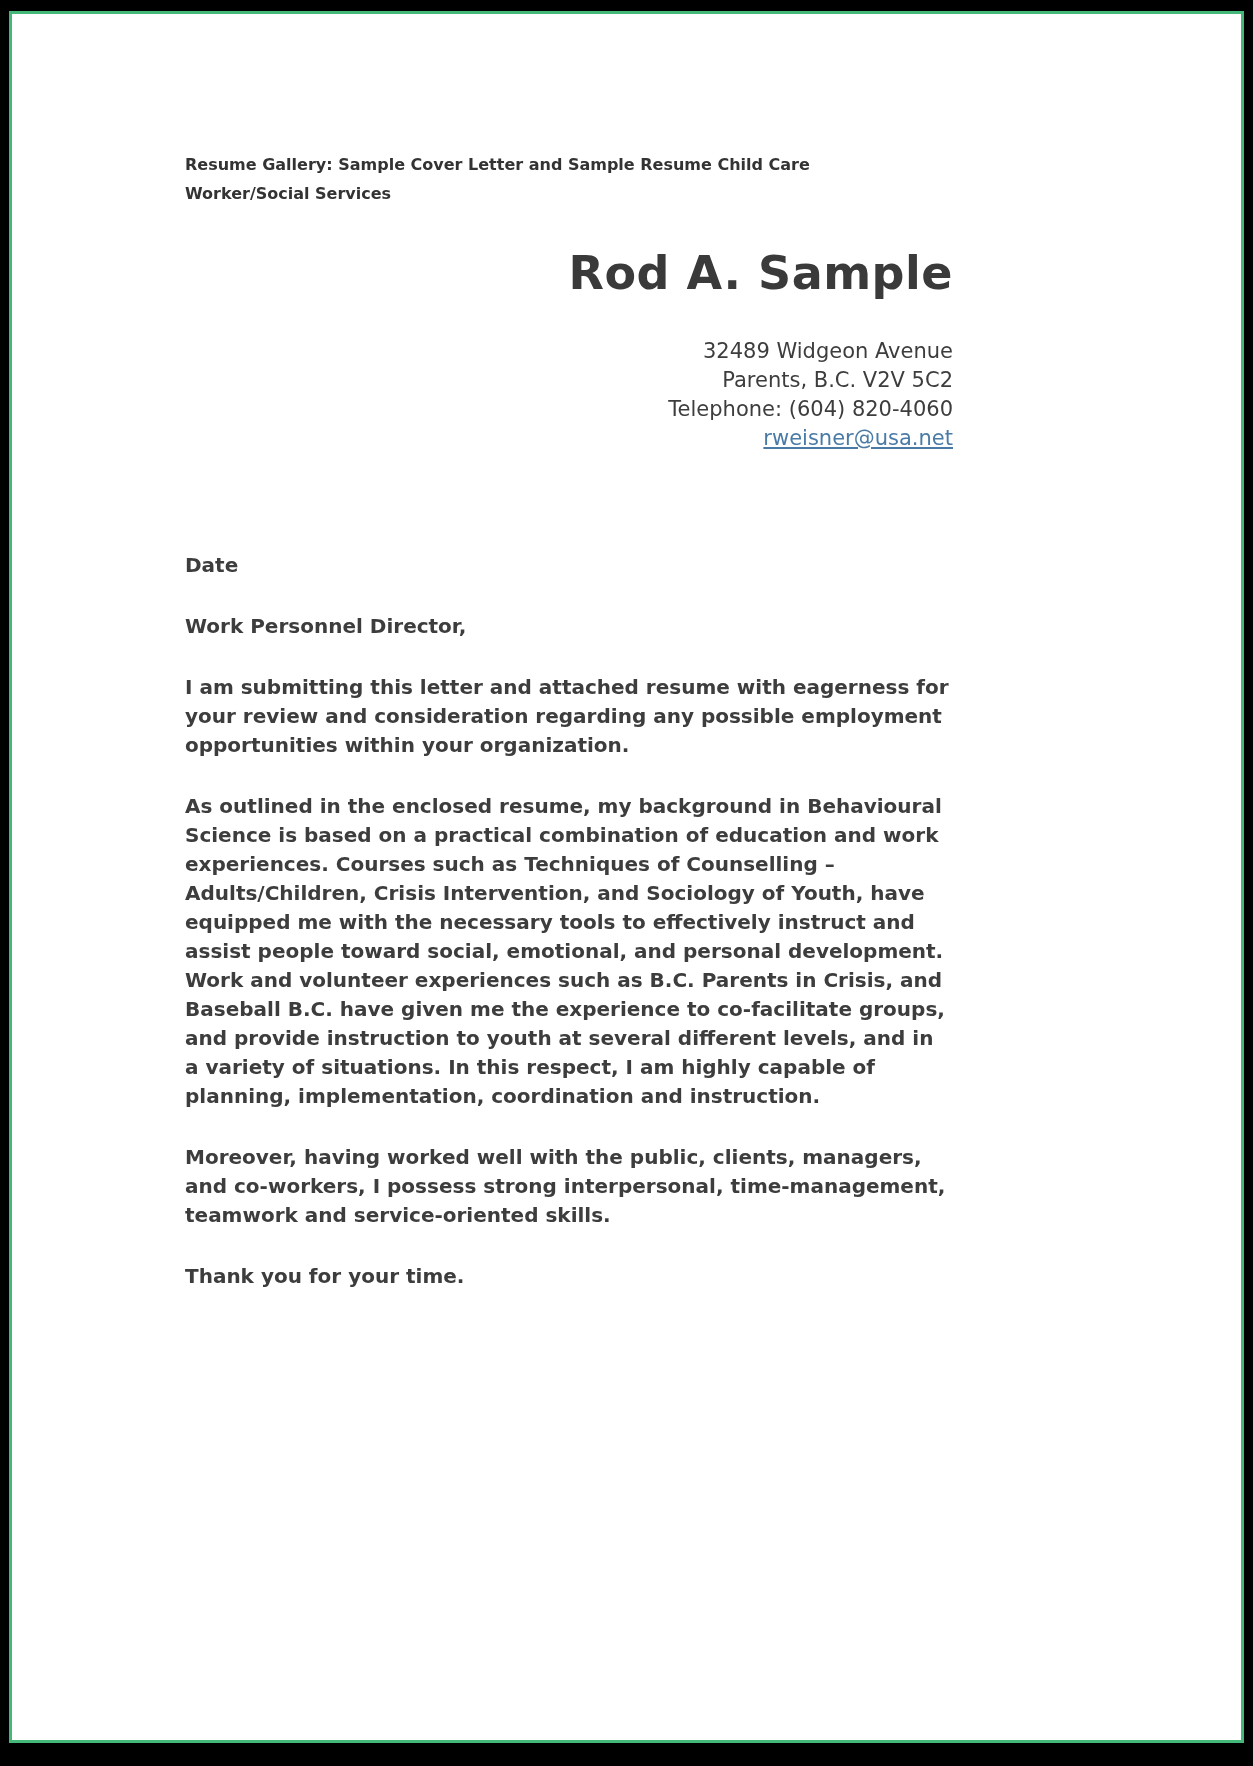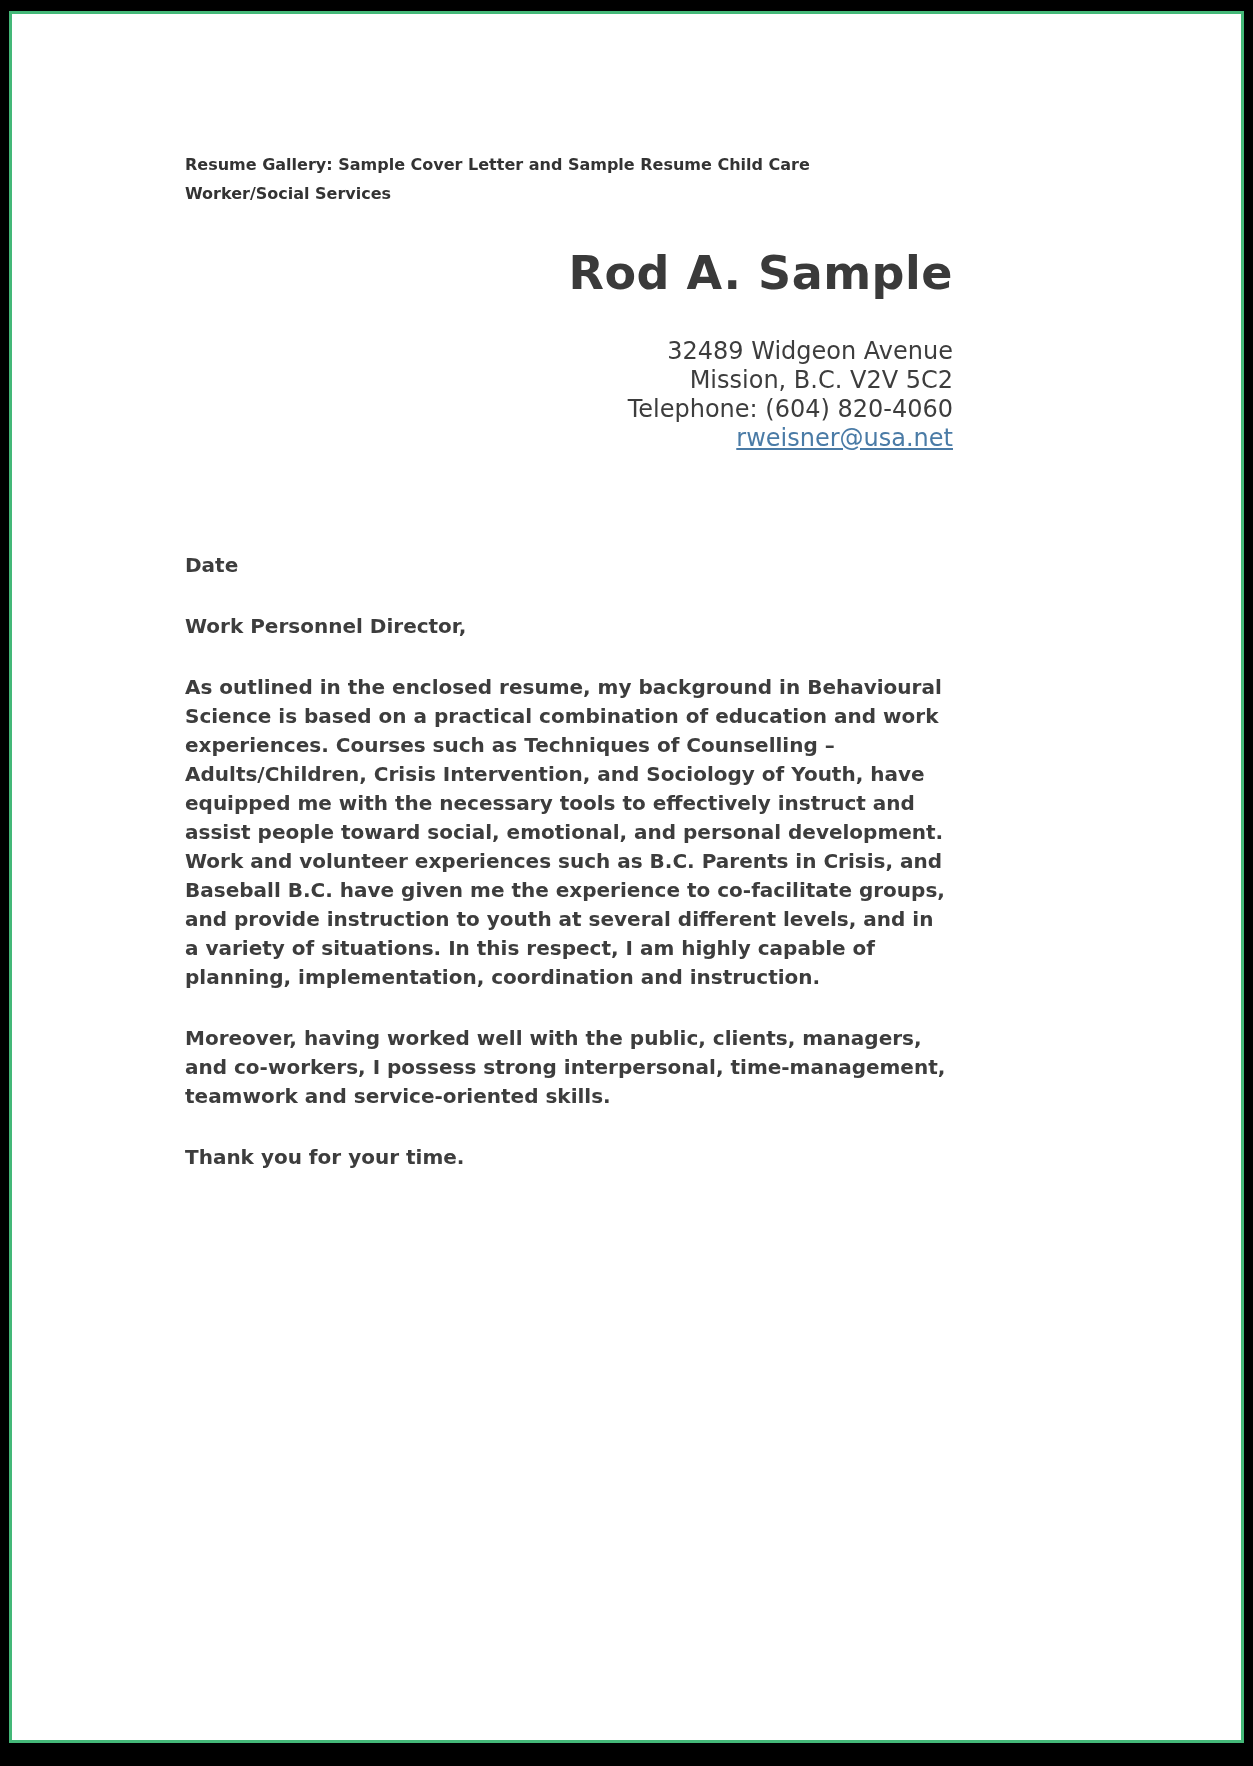--- a/index.html
+++ b/index.html
@@ -46,21 +46,21 @@
     font-size: 46px;
     font-weight: bold;
     text-align: right;
     color: #3a3a3a;
     letter-spacing: 0.5px;
     line-height: 55px;
   }
   .address {
     margin-top: 36px;
     text-align: right;
-    font-size: 24px;
+    font-size: 21px;
     line-height: 29px;
   }
   .email {
     color: var(--link);
     text-decoration: underline;
     cursor: pointer;
   }
   .letter-body p {
     font-size: 20px;
     line-height: 29px;
@@ -78,32 +78,33 @@
 <div class="frame">
   <div class="page">
     <div class="content">
 
       <div class="doc-header">Resume Gallery: Sample Cover Letter and Sample Resume Child Care Worker/Social Services</div>
 
       <div class="name">Rod A. Sample</div>
 
       <div class="address">
         <div>32489 Widgeon Avenue</div>
-        <div>Mission, B.C. V2V 5C2</div>
+        <div>Parents, B.C. V2V 5C2</div>
         <div>Telephone: (604) 820-4060</div>
         <div>
           <a href="#" class="email">rweisner@usa.net</a>
         </div>
       </div>
 
       <div class="letter-body">
         <p class="date">Date</p>
 
         <p>Work Personnel Director,</p>
 
+        <p>I am submitting this letter and attached resume with eagerness for your review and consideration regarding any possible employment opportunities within your organization.</p>
 
         <p>As outlined in the enclosed resume, my background in Behavioural Science is based on a practical combination of education and work experiences. Courses such as Techniques of Counselling –Adults/Children, Crisis Intervention, and Sociology of Youth, have equipped me with the necessary tools to effectively instruct and assist people toward social, emotional, and personal development. Work and volunteer experiences such as B.C. Parents in Crisis, and Baseball B.C. have given me the experience to co-facilitate groups, and provide instruction to youth at several different levels, and in a variety of situations. In this respect, I am highly capable of planning, implementation, coordination and instruction.</p>
 
         <p>Moreover, having worked well with the public, clients, managers, and co-workers, I possess strong interpersonal, time-management, teamwork and service-oriented skills.</p>
 
 
         <p>Thank you for your time.</p>
       </div>
 
     </div>

